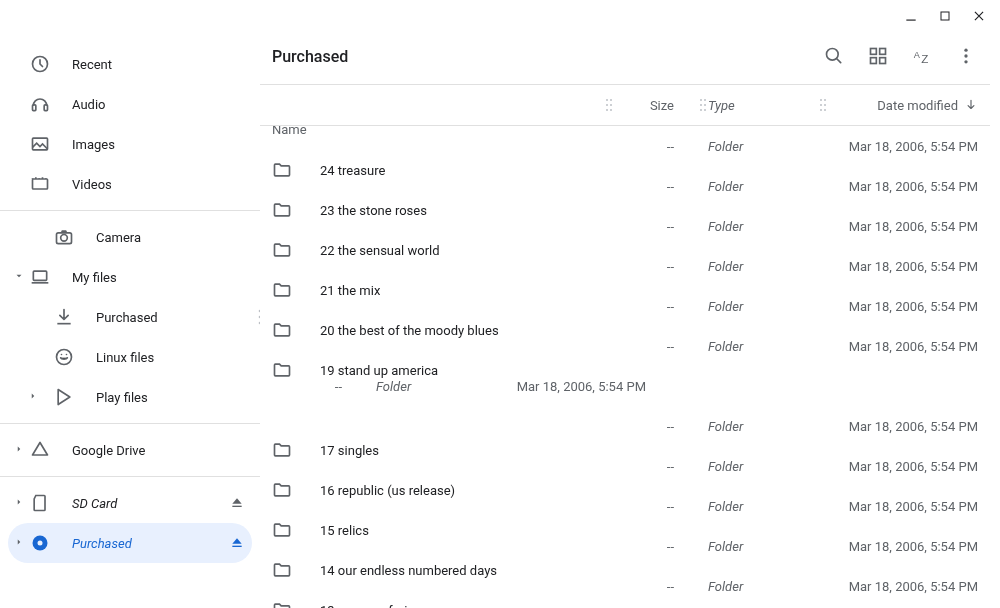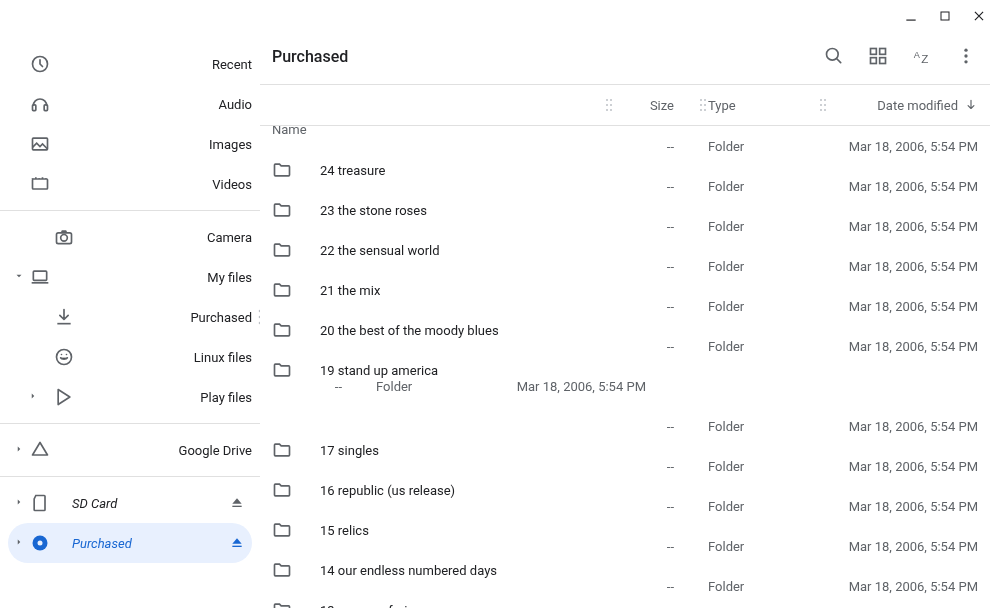--- a/index.html
+++ b/index.html
@@ -44,21 +44,20 @@
     .sidebar .group:last-child { border-bottom: none; font-style: italic; }
     .side-row {
       position: relative;
       height: 40px;
       display: flex;
       align-items: center;
       border-radius: 20px;
       margin: 0 8px;
       cursor: pointer;
       color: #202124;
-      justify-content: space-between;
     }
     .side-row.selected {
       background: #e8f0fe;
       color: #1967d2;
     }
     .side-row .expand {
       position: absolute;
       left: 6px;
       width: 12px; height: 12px;
       color: #5f6368;
@@ -129,21 +128,21 @@
       height: 40px;
       color: #5f6368;
     }
     .trow {
       height: 40px;
       color: #5f6368;
     }
     .col-name { flex: 1; display: flex; align-items: center; gap: 28px; min-width: 0; margin-top: 48px; }
     .col-name .fname { color: #202124; white-space: nowrap; overflow: hidden; text-overflow: ellipsis; }
     .col-size { width: 84px; text-align: right; padding-right: 24px; }
-    .col-type { width: 110px; }
+    .col-type { width: 110px; font-style: italic; }
     .col-date { width: 150px; text-align: right; }
     .thead .col-name { color: #5f6368; }
     .thead .th-label { display: flex; align-items: center; gap: 6px; }
     .thead .grip {
       color: #bdc1c6;
       width: 10px; height: 16px;
       display: flex; align-items: center; justify-content: center;
     }
     .thead .col-wrap { display: flex; align-items: center; gap: 6px; }
     .thead .col-date { display:flex; justify-content:flex-end; align-items:center; gap:6px;text-align:center; }

